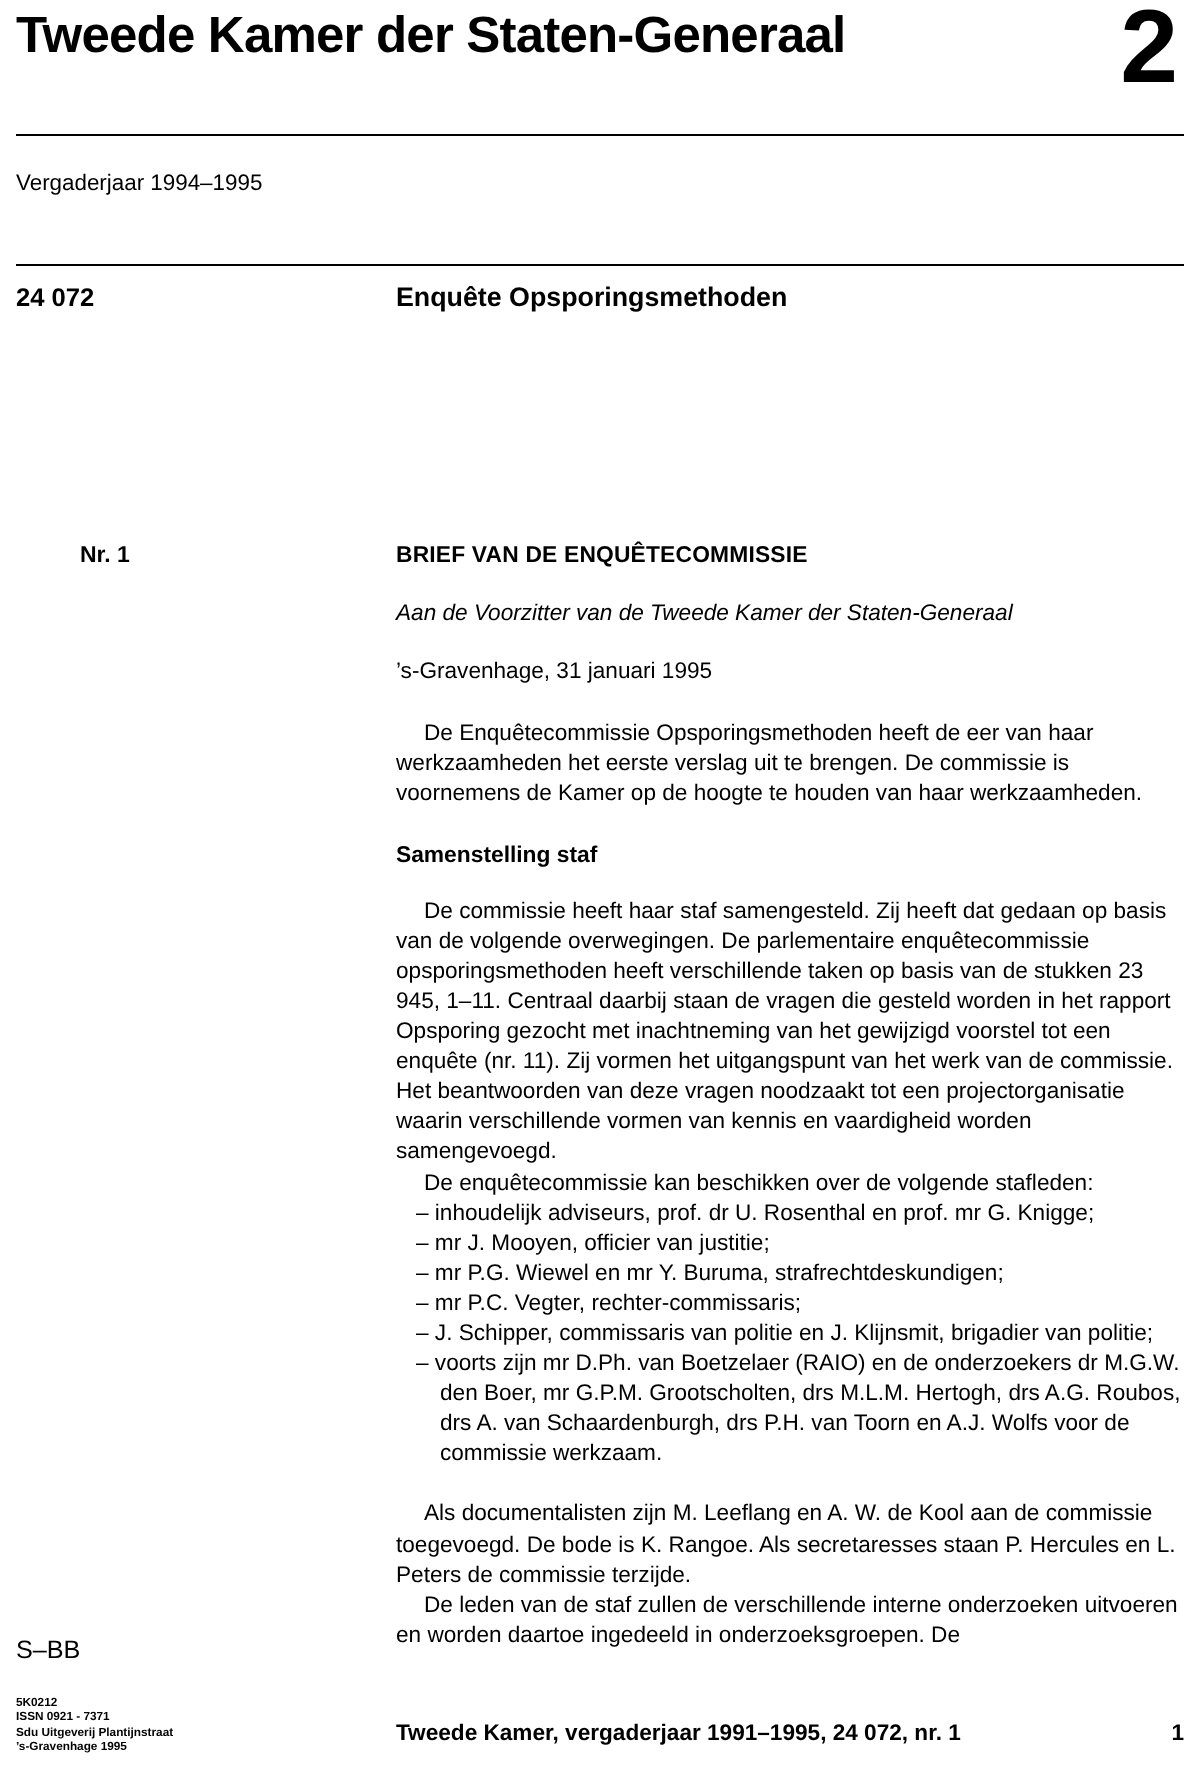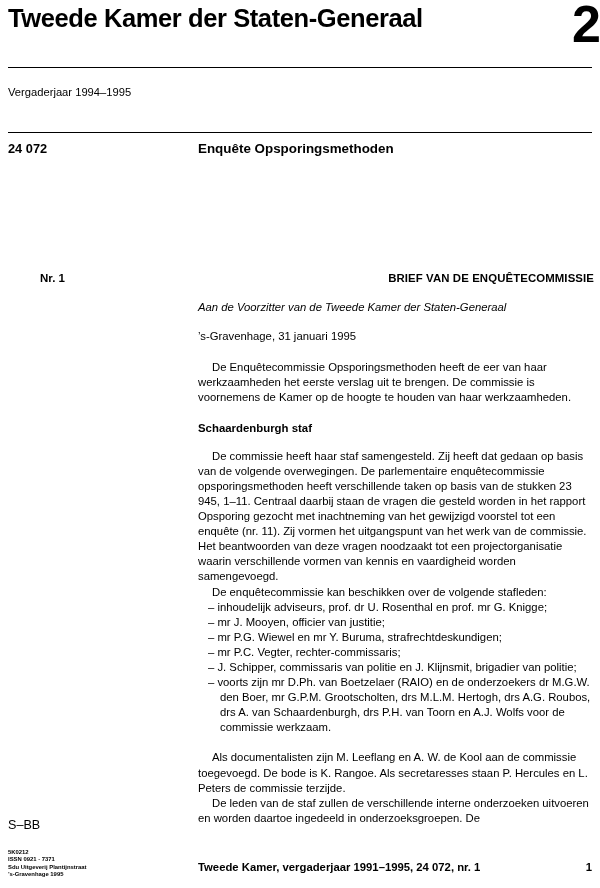--- a/index.html
+++ b/index.html
@@ -20,21 +20,21 @@
 
   .page {
     position: absolute;
     inset: 0;
   }
 
   
   .masthead {
     position: absolute;
     left: 8px;
-    right: 0;
+    right: 12px;
     top: 4px;
     height: 58px;
   }
   .masthead-title {
     position: absolute;
     left: 0;
     top: 0;
     font-size: 25.5px;
     font-weight: bold;
     letter-spacing: -0.4px;
@@ -109,21 +109,20 @@
     width: 396px;
     font-size: 11.3px;
     line-height: 15.1px;
     text-align: left;
   }
   .body-col .doc-heading {
     font-weight: bold;
     font-size: 11.4px;
     letter-spacing: 0.1px;
     margin: 0 0 14px 0;
-    text-align: right;
   }
   .body-col .addressee {
     margin: 0 0 14px 0;
     font-style: italic;
   }
   .body-col .dateline {
     margin: 0 0 16px 0;
   }
   .body-col p.para {
     margin: 0;
@@ -216,21 +215,21 @@
   <div class="body-col">
 
     <div class="doc-heading">BRIEF VAN DE ENQUÊTECOMMISSIE</div>
 
     <div class="addressee">Aan de Voorzitter van de Tweede Kamer der Staten-Generaal</div>
 
     <div class="dateline">’s-Gravenhage, 31 januari 1995</div>
 
     <p class="para">De Enquêtecommissie Opsporingsmethoden heeft de eer van haar werkzaamheden het eerste verslag uit te brengen. De commissie is voornemens de Kamer op de hoogte te houden van haar werkzaamheden.</p>
 
-    <div class="sub-heading">Schaardenburgh staf</div>
+    <div class="sub-heading">Samenstelling staf</div>
 
     <p class="para">De commissie heeft haar staf samengesteld. Zij heeft dat gedaan op basis van de volgende overwegingen. De parlementaire enquêtecommissie opsporingsmethoden heeft verschillende taken op basis van de stukken 23 945, 1–11. Centraal daarbij staan de vragen die gesteld worden in het rapport Opsporing gezocht met inachtneming van het gewijzigd voorstel tot een enquête (nr. 11). Zij vormen het uitgangspunt van het werk van de commissie. Het beantwoorden van deze vragen noodzaakt tot een projectorganisatie waarin verschillende vormen van kennis en vaardigheid worden samengevoegd.</p>
 
     <p class="para">De enquêtecommissie kan beschikken over de volgende stafleden:</p>
 
     <ul class="dash-list">
       <li>– inhoudelijk adviseurs, prof. dr U. Rosenthal en prof. mr G. Knigge;</li>
       <li>– mr J. Mooyen, officier van justitie;</li>
       <li>– mr P.G. Wiewel en mr Y. Buruma, strafrechtdeskundigen;</li>
       <li>– mr P.C. Vegter, rechter-commissaris;</li>

